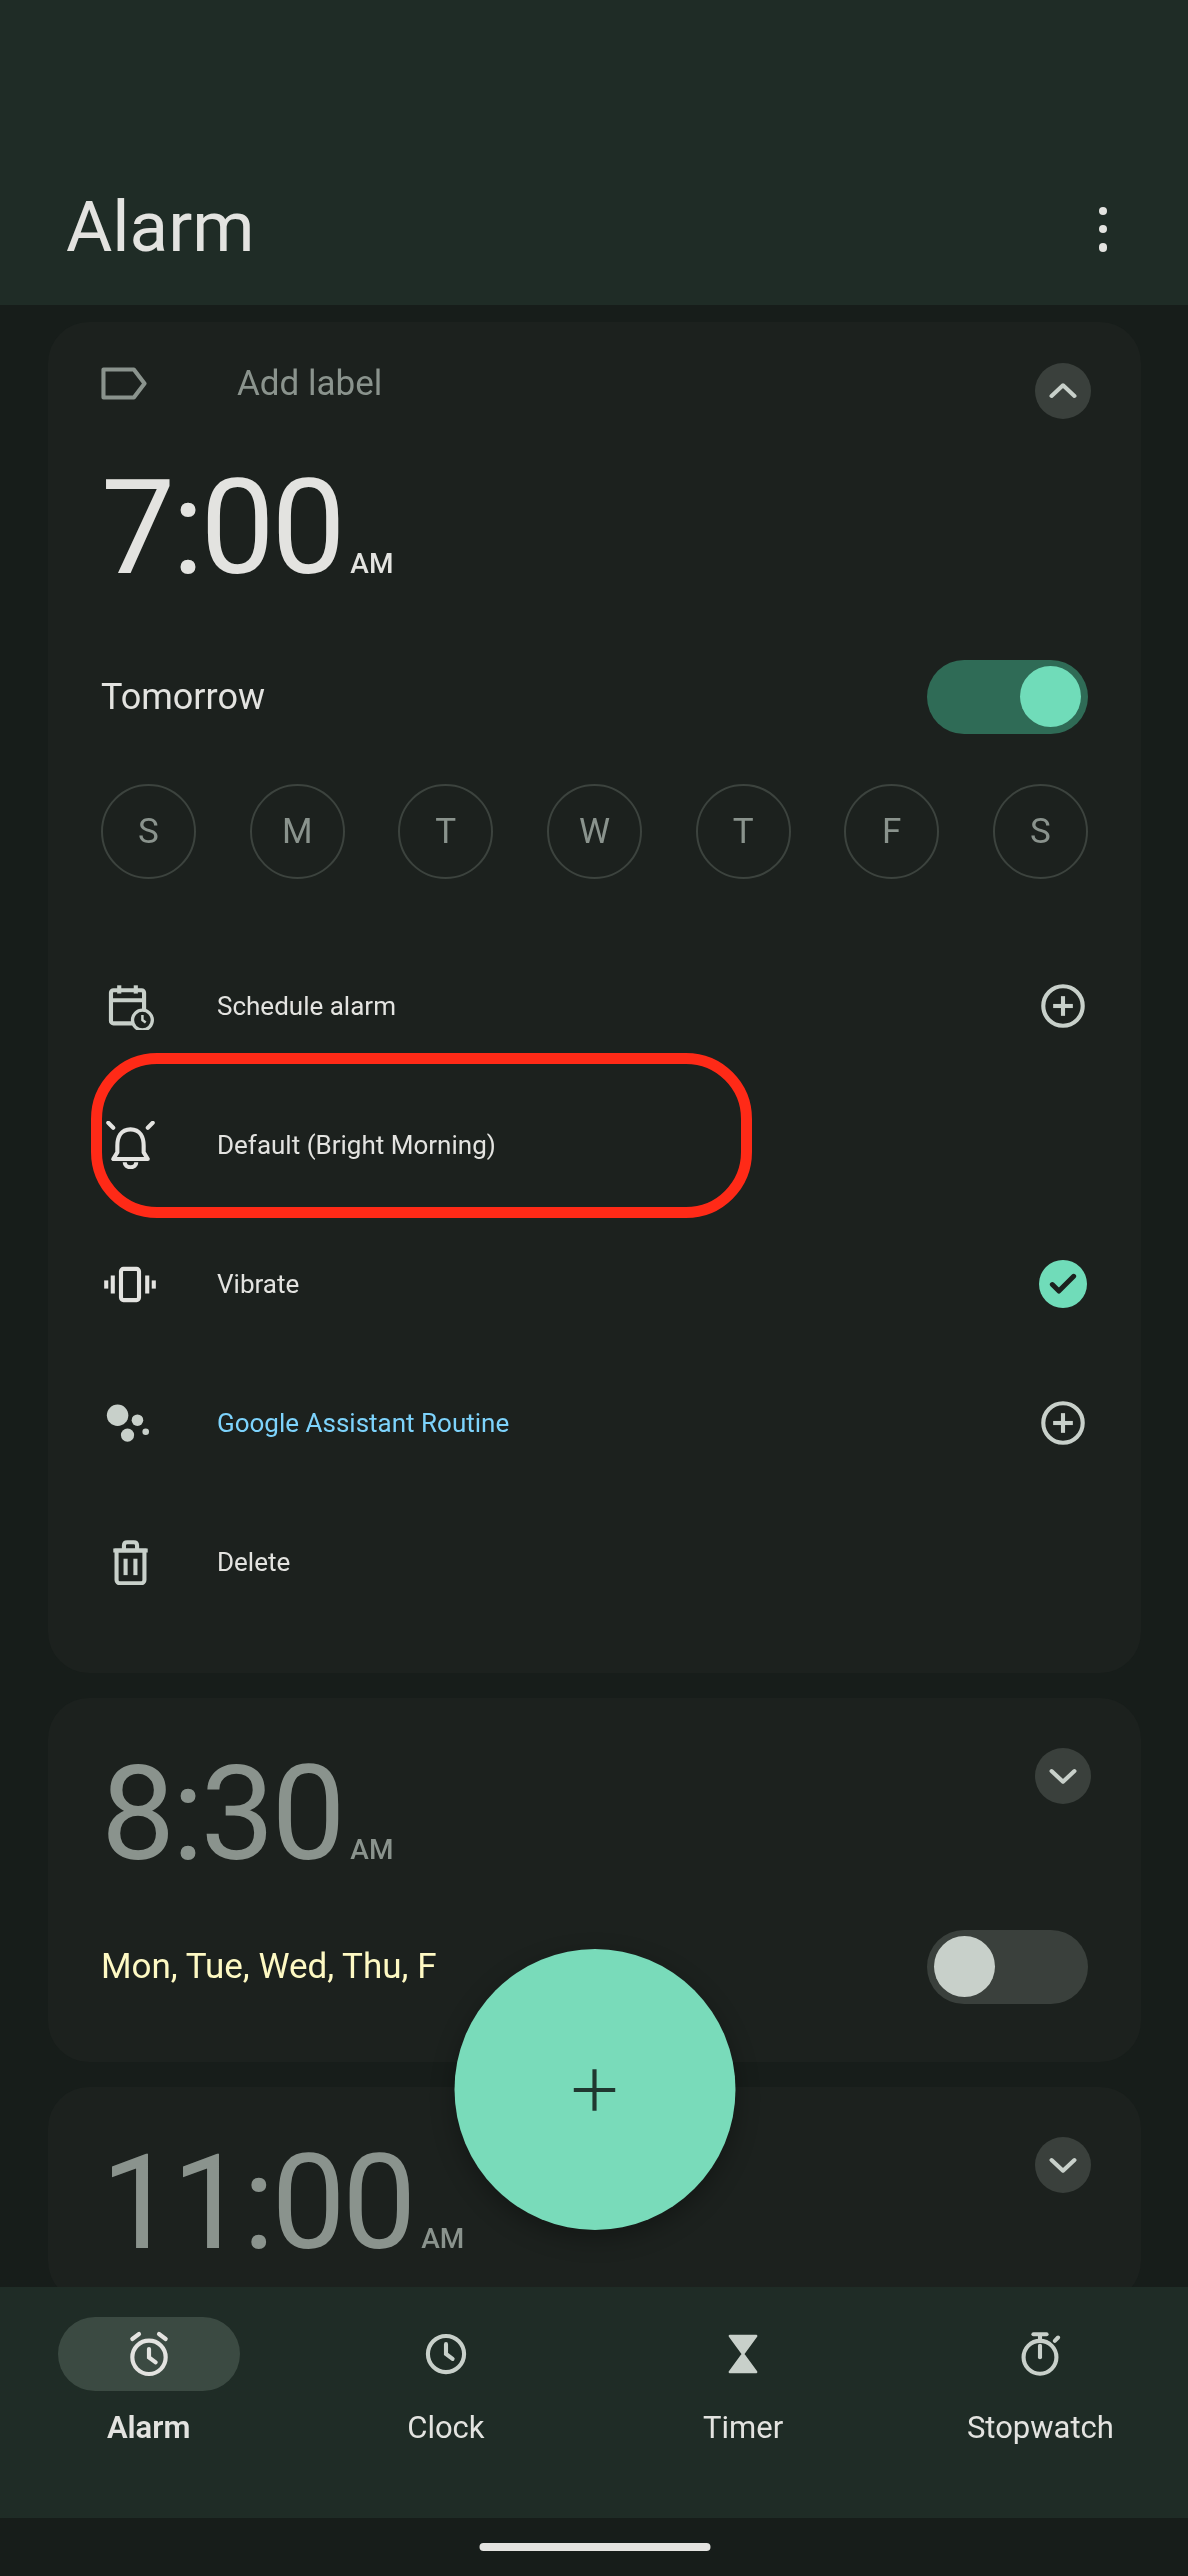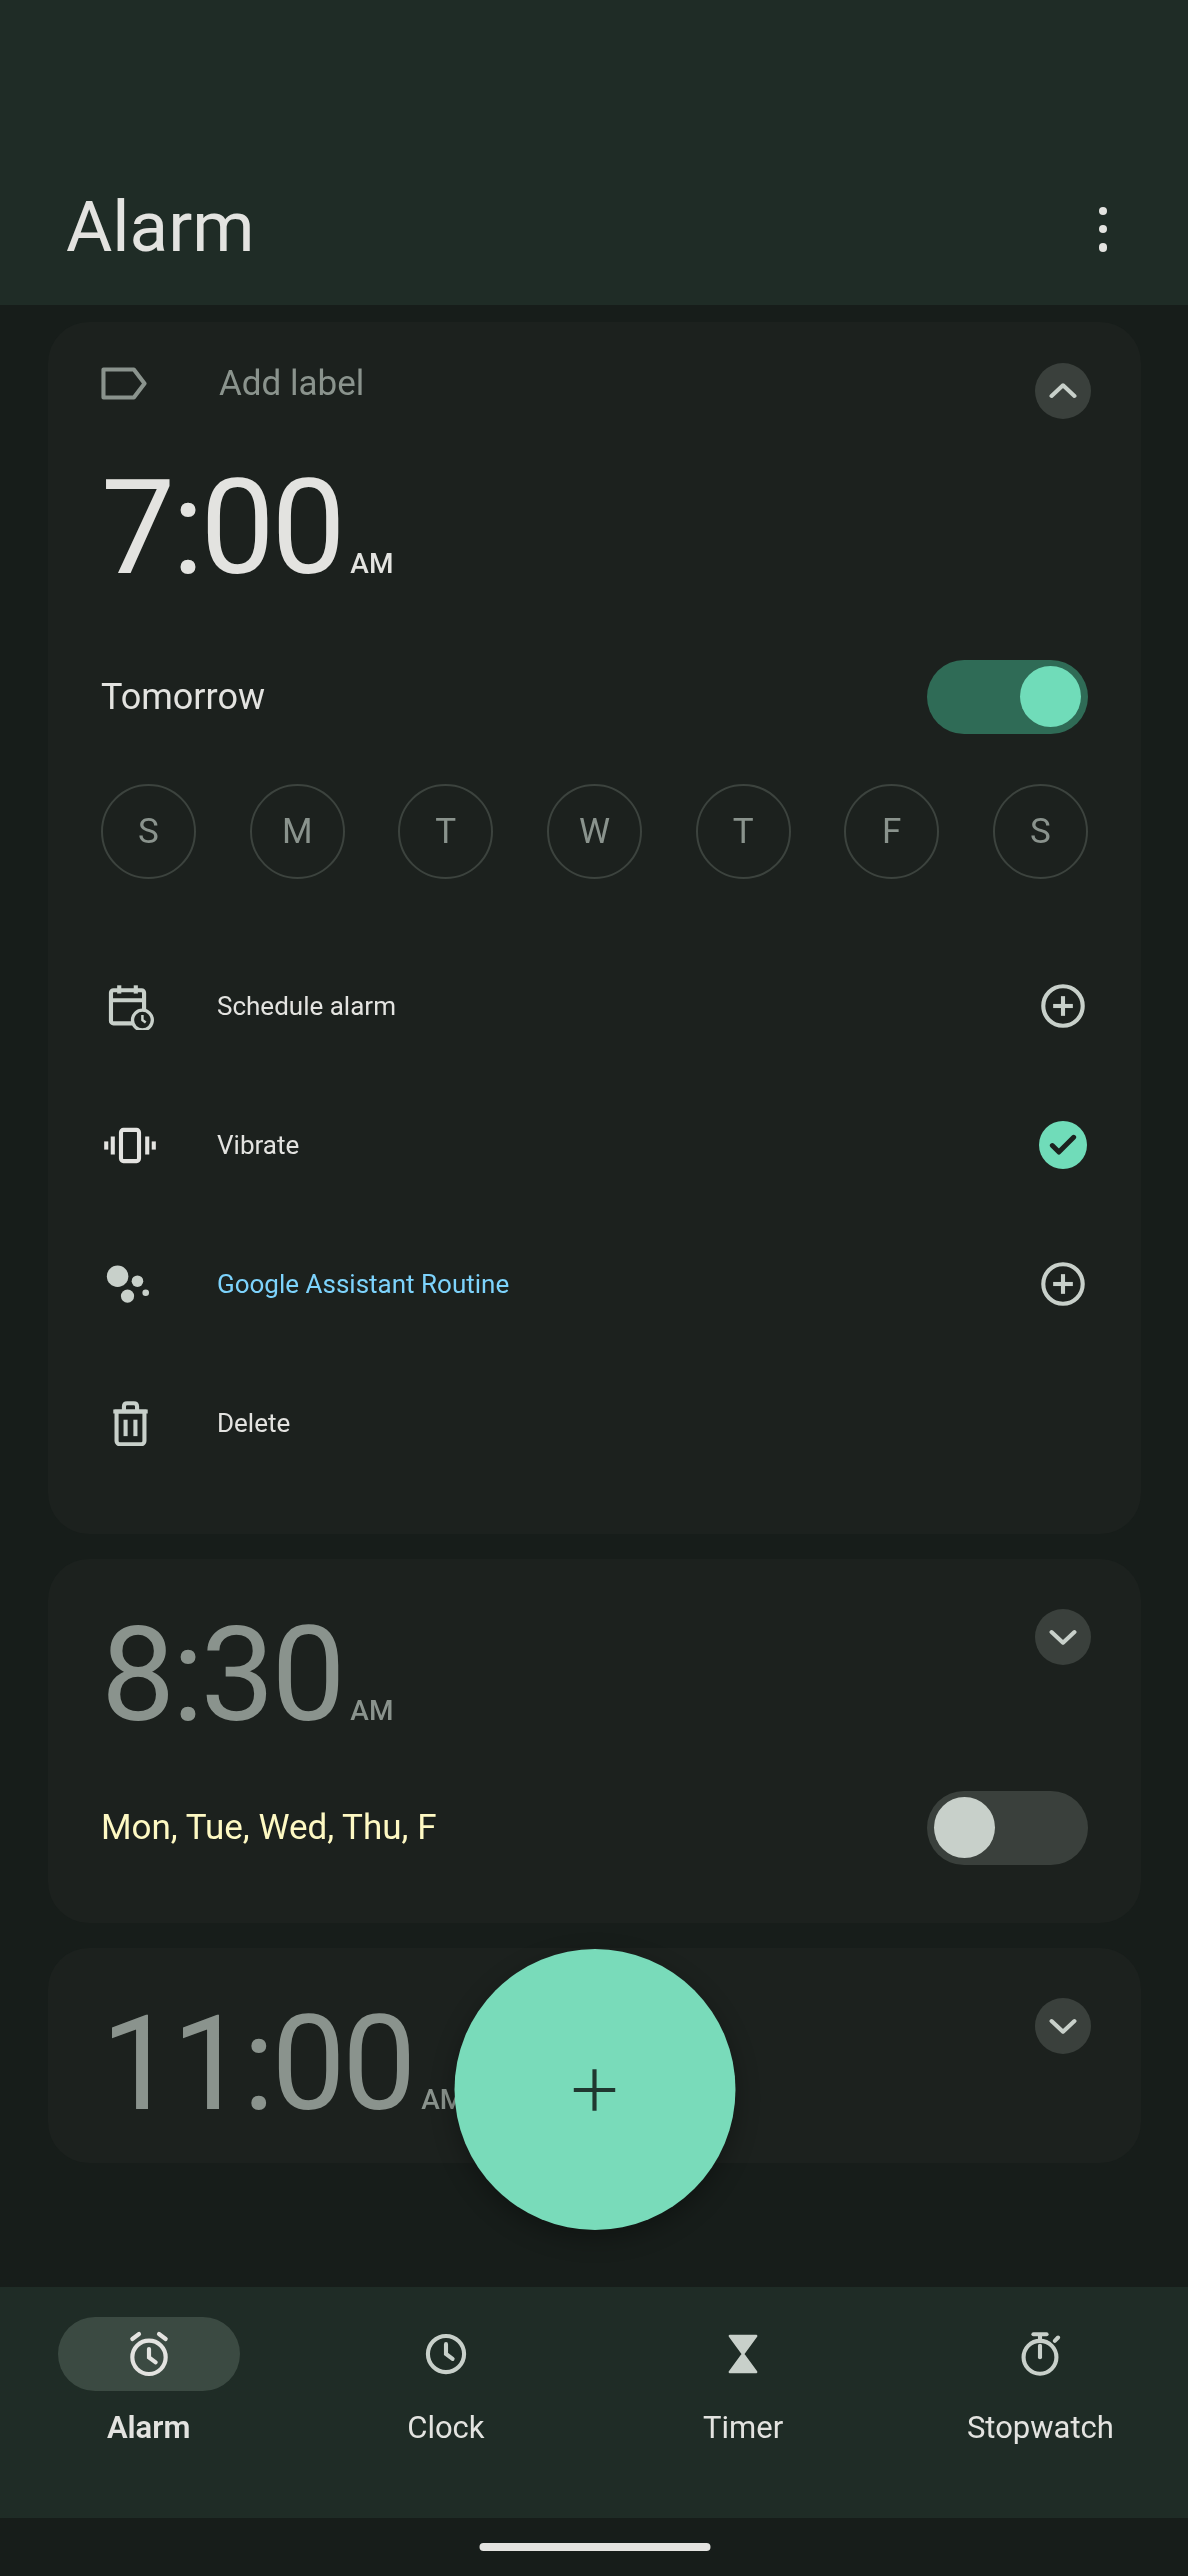--- a/index.html
+++ b/index.html
@@ -51,21 +51,21 @@
     border-radius: 41px;
     margin-bottom: 25px;
     padding: 41px 53px;
     position: relative;
   }
 
   
   .label-row {
     display: flex;
     align-items: center;
-    gap: 72px;
+    gap: 90px;
     margin-bottom: 58px;
   }
   .label-icon svg { display: block; }
   .label-placeholder {
     font-size: 35px;
     color: #8a938d;
   }
   .collapse-btn {
     position: absolute;
     right: 50px;
@@ -338,20 +338,31 @@
       <div class="option-label">Schedule alarm</div>
       <div class="option-action">
         <svg width="46" height="46" viewBox="0 0 56 56">
             <circle cx="28" cy="28" r="24" fill="none" stroke="#c8d0ca" stroke-width="5"></circle>
             <line x1="28" y1="16" x2="28" y2="40" stroke="#c8d0ca" stroke-width="5"></line>
             <line x1="16" y1="28" x2="40" y2="28" stroke="#c8d0ca" stroke-width="5"></line>
           </svg>
       </div>
     </div>
 
+    <div class="option-row" style="position:relative;">
+      <div class="annotation"></div>
+      <div class="option-icon">
+        <svg width="51" height="48" viewBox="0 0 62 58">
+            <path d="M31 10 C19 10 15 20 15 30 L15 38 L10 46 H52 L47 38 L47 30 C47 20 43 10 31 10 Z" fill="none" stroke="#e3e3e0" stroke-width="5" stroke-linejoin="round"></path>
+            <path d="M24 50 C24 54 27 56 31 56 C35 56 38 54 38 50" fill="none" stroke="#e3e3e0" stroke-width="5"></path>
+            <path d="M10 8 L4 2 M52 8 L58 2" stroke="#e3e3e0" stroke-width="5" stroke-linecap="round"></path>
+          </svg>
+      </div>
+      <div class="option-label">Default (Bright Morning)</div>
+    </div>
 
     <div class="option-row">
       <div class="option-icon">
         <svg width="58" height="41" viewBox="0 0 70 50">
             <rect x="24" y="6" width="22" height="38" rx="3" fill="none" stroke="#e3e3e0" stroke-width="5"></rect>
             <line x1="14" y1="14" x2="14" y2="36" stroke="#e3e3e0" stroke-width="5"></line>
             <line x1="6" y1="20" x2="6" y2="30" stroke="#e3e3e0" stroke-width="5"></line>
             <line x1="56" y1="14" x2="56" y2="36" stroke="#e3e3e0" stroke-width="5"></line>
             <line x1="64" y1="20" x2="64" y2="30" stroke="#e3e3e0" stroke-width="5"></line>
           </svg>

